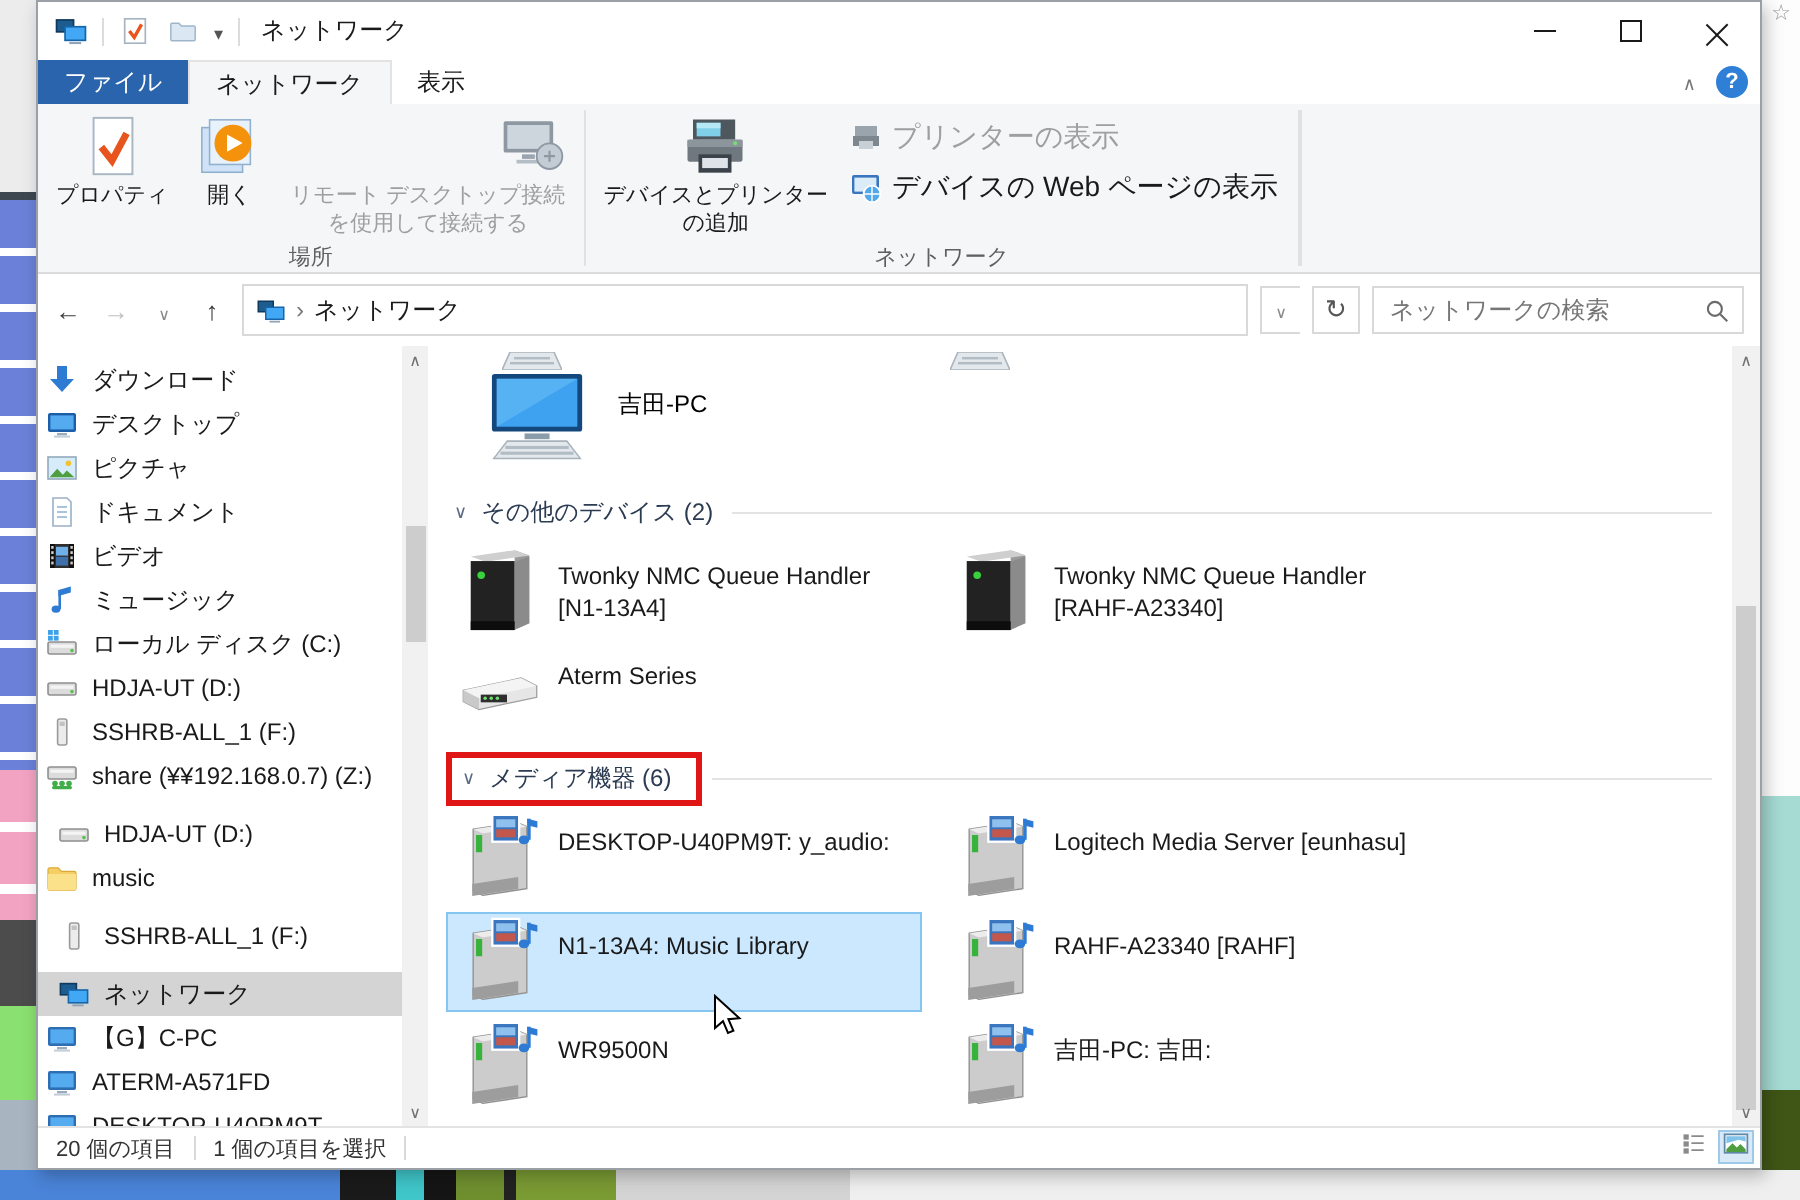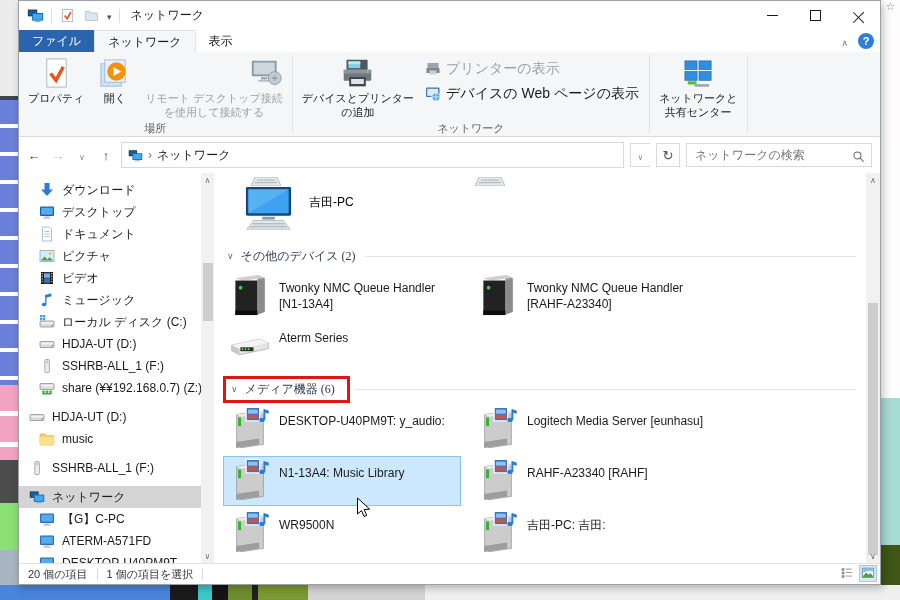--- a/index.html
+++ b/index.html
@@ -97,21 +97,21 @@
   .searchbox{width:186px;height:24px;border:1px solid #d9d9d9;background:#fff;display:flex;align-items:center;
     padding:0 6px;gap:4px;box-sizing:border-box;}
   .searchbox input{border:none;outline:none;flex:1;font-size:12px;color:#444;font-family:inherit;min-width:0;background:transparent;}
   .searchbox input::placeholder{color:#767676;opacity:1;}
   .search-ic{width:13px;height:13px;flex:none;}
   .search-ic svg{width:100%;height:100%;}
 
   
   .main{position:absolute;top:172px;left:0;right:0;bottom:20px;display:flex;overflow:hidden;}
   .sidebar{width:195px;position:relative;padding-top:6px;box-sizing:border-box;overflow:hidden;flex:none;}
-  .side-item{height:22px;display:flex;align-items:center;gap:7px;font-size:12px;color:#1a1a1a;padding-left:20px;}
+  .side-item{height:22px;display:flex;align-items:center;gap:7px;font-size:12px;color:#1a1a1a;padding-left:4px;}
   .side-item.lv0{padding-left:10px;margin-top:7px;}
   .side-item.selected{background:#d4d4d4;}
   .side-ic{width:16px;height:16px;flex:none;display:inline-block;}
   .side-ic svg{width:100%;height:100%;}
   .side-label{white-space:nowrap;overflow:hidden;}
   .vscroll{position:absolute;top:0;bottom:0;width:13px;background:#f1f1f1;}
   .sidebar .vscroll{right:0;}
   .vscroll .up,.vscroll .dn{position:absolute;left:0;width:13px;height:15px;display:flex;align-items:center;justify-content:center;color:#707070;font-size:8px;}
   .vscroll .up{top:0;} .vscroll .dn{bottom:0;}
   .vscroll .thumb{position:absolute;left:1.5px;width:10px;background:#cdcdcd;}
@@ -122,21 +122,21 @@
   .sliver-row{height:8px;position:relative;}
   .sliver{position:absolute;top:-1px;width:30px;height:9px;}
   .sliver svg{width:100%;height:100%;}
   .sliver.sl1{left:28px;} .sliver.sl2{left:252px;}
   .pc-item{display:flex;gap:9px;margin-top:5px;height:52px;align-items:flex-start;width:240px;padding-left:15px;box-sizing:border-box;}
   .pc-ic{width:62px;height:48px;flex:none;}
   .pc-ic svg{width:100%;height:100%;}
   .pc-label{font-size:12px;padding-top:8px;}
 
   .sec-head{display:flex;align-items:center;gap:5px;margin:8px 0 5px;height:20px;}
-  .sec-head-inner{display:flex;align-items:center;gap:7px;padding:1px 4px;font-family:Liberation Serif, serif;}
+  .sec-head-inner{display:flex;align-items:center;gap:7px;padding:1px 4px;}
   .section.annotated .sec-head-inner{border:3px solid #e01515;padding:2px 12px 2px 5px;}
   .chev{color:#5a6c84;font-size:9px;}
   .g-chevdown::before{content:"∨";}
   .sec-title{font-size:12px;color:#2b3b52;white-space:nowrap;}
   .sec-rule{flex:1;height:1px;background:#e3e3e3;margin-right:2px;}
 
   .sec-grid{display:grid;grid-template-columns:238px 1fr;column-gap:10px;row-gap:2px;}
   .dev{display:flex;gap:8px;padding:2px 6px;height:46px;align-items:flex-start;box-sizing:content-box;}
   .dev-ic{width:42px;height:46px;flex:none;}
   .dev-ic svg{width:100%;height:100%;}
@@ -306,39 +306,20 @@
                     <circle cx="11" cy="11" r="4.2" fill="#52a8e8" stroke="#fff" stroke-width=".9"></circle>
                     <path d="M6.8 11h8.4M11 6.8v8.4" stroke="#fff" stroke-width=".7"></path>
                   </svg></span>
               <span>デバイスの Web ページの表示</span>
             </div>
           </div>
         </div>
         <div class="rgroup-label">ネットワーク</div>
       </div>
       <div class="rsep"></div>
-      <div class="rgroup">
-        <div class="rgroup-row">
-          <div class="rbtn">
-            <span class="ric"><svg viewBox="0 0 34 34">
-                  <g fill="#2f8ee0" stroke="#1a6cb4" stroke-width=".7">
-                    <rect x="3" y="4" width="12.5" height="9"></rect>
-                    <rect x="17.5" y="4" width="12.5" height="9"></rect>
-                    <rect x="3" y="15" width="12.5" height="9"></rect>
-                    <rect x="17.5" y="15" width="12.5" height="9"></rect>
-                  </g>
-                  <rect x="6" y="25" width="9" height="3.4" fill="#52c03d"></rect>
-                  <rect x="13" y="28" width="15" height="2.6" fill="#9aa4ad"></rect>
-                </svg></span>
-            <span>ネットワークと
-共有センター</span>
-          </div>
-        </div>
-        <div class="rgroup-label"></div>
-      </div>
       <div class="rsep"></div>
     </div>
 
     <div class="addressrow">
       <span class="navg g-back"></span>
       <span class="navg g-fwd"></span>
       <span class="navg g-dropsm"></span>
       <span class="navg g-up"></span>
       <div class="addrbox">
         <span class="crumb-ic"><svg viewBox="0 0 20 16">
@@ -380,36 +361,36 @@
     <span class="side-ic"><svg viewBox="0 0 16 16">
                   <rect x="1" y="2.5" width="14" height="9.5" rx="1" fill="#1c5fa8"></rect>
                   <rect x="2.2" y="3.7" width="11.6" height="7" fill="#54abf0"></rect>
                   <rect x="5.5" y="12.5" width="5" height="1.2" fill="#9aabbc"></rect>
                   <rect x="4" y="13.8" width="8" height="1" fill="#c3ced8"></rect>
                 </svg></span>
     <span class="side-label">デスクトップ</span>
   </div>
             <div class="side-item lv1">
     <span class="side-ic"><svg viewBox="0 0 16 16">
+                  <rect x="1" y="2.5" width="14" height="11" fill="#d6ecfb" stroke="#93a9bd" stroke-width=".8"></rect>
+                  <path d="M1.8 12.6l3.8-4.2 2.8 3 2-2.2 3.8 3.4z" fill="#4f9e3f"></path>
+                  <circle cx="11.2" cy="5.6" r="1.4" fill="#f2c230"></circle>
+                </svg></span>
+    <span class="side-label">ピクチャ</span>
+  </div>
+            <div class="side-item lv1">
+    <span class="side-ic"><svg viewBox="0 0 16 16">
                   <path d="M3.5 1h7l2 2v12h-9z" fill="#fff" stroke="#9ab0c8" stroke-width=".8"></path>
                   <g fill="#aac4e0">
                     <rect x="5.5" y="5" width="5" height="1"></rect>
                     <rect x="5.5" y="7.5" width="5" height="1"></rect>
                     <rect x="5.5" y="10" width="5" height="1"></rect>
                   </g>
                 </svg></span>
     <span class="side-label">ドキュメント</span>
-  </div>
-            <div class="side-item lv1">
-    <span class="side-ic"><svg viewBox="0 0 16 16">
-                  <rect x="1" y="2.5" width="14" height="11" fill="#d6ecfb" stroke="#93a9bd" stroke-width=".8"></rect>
-                  <path d="M1.8 12.6l3.8-4.2 2.8 3 2-2.2 3.8 3.4z" fill="#4f9e3f"></path>
-                  <circle cx="11.2" cy="5.6" r="1.4" fill="#f2c230"></circle>
-                </svg></span>
-    <span class="side-label">ピクチャ</span>
   </div>
             <div class="side-item lv1">
     <span class="side-ic"><svg viewBox="0 0 16 16">
                   <rect x="2" y="2" width="12" height="12" fill="#2e2e2e"></rect>
                   <g fill="#111">
                     <rect x="2" y="2" width="2.4" height="12"></rect>
                     <rect x="11.6" y="2" width="2.4" height="12"></rect>
                   </g>
                   <g fill="#cfcfcf">
                     <rect x="2.6" y="3" width="1.2" height="1.4"></rect>

